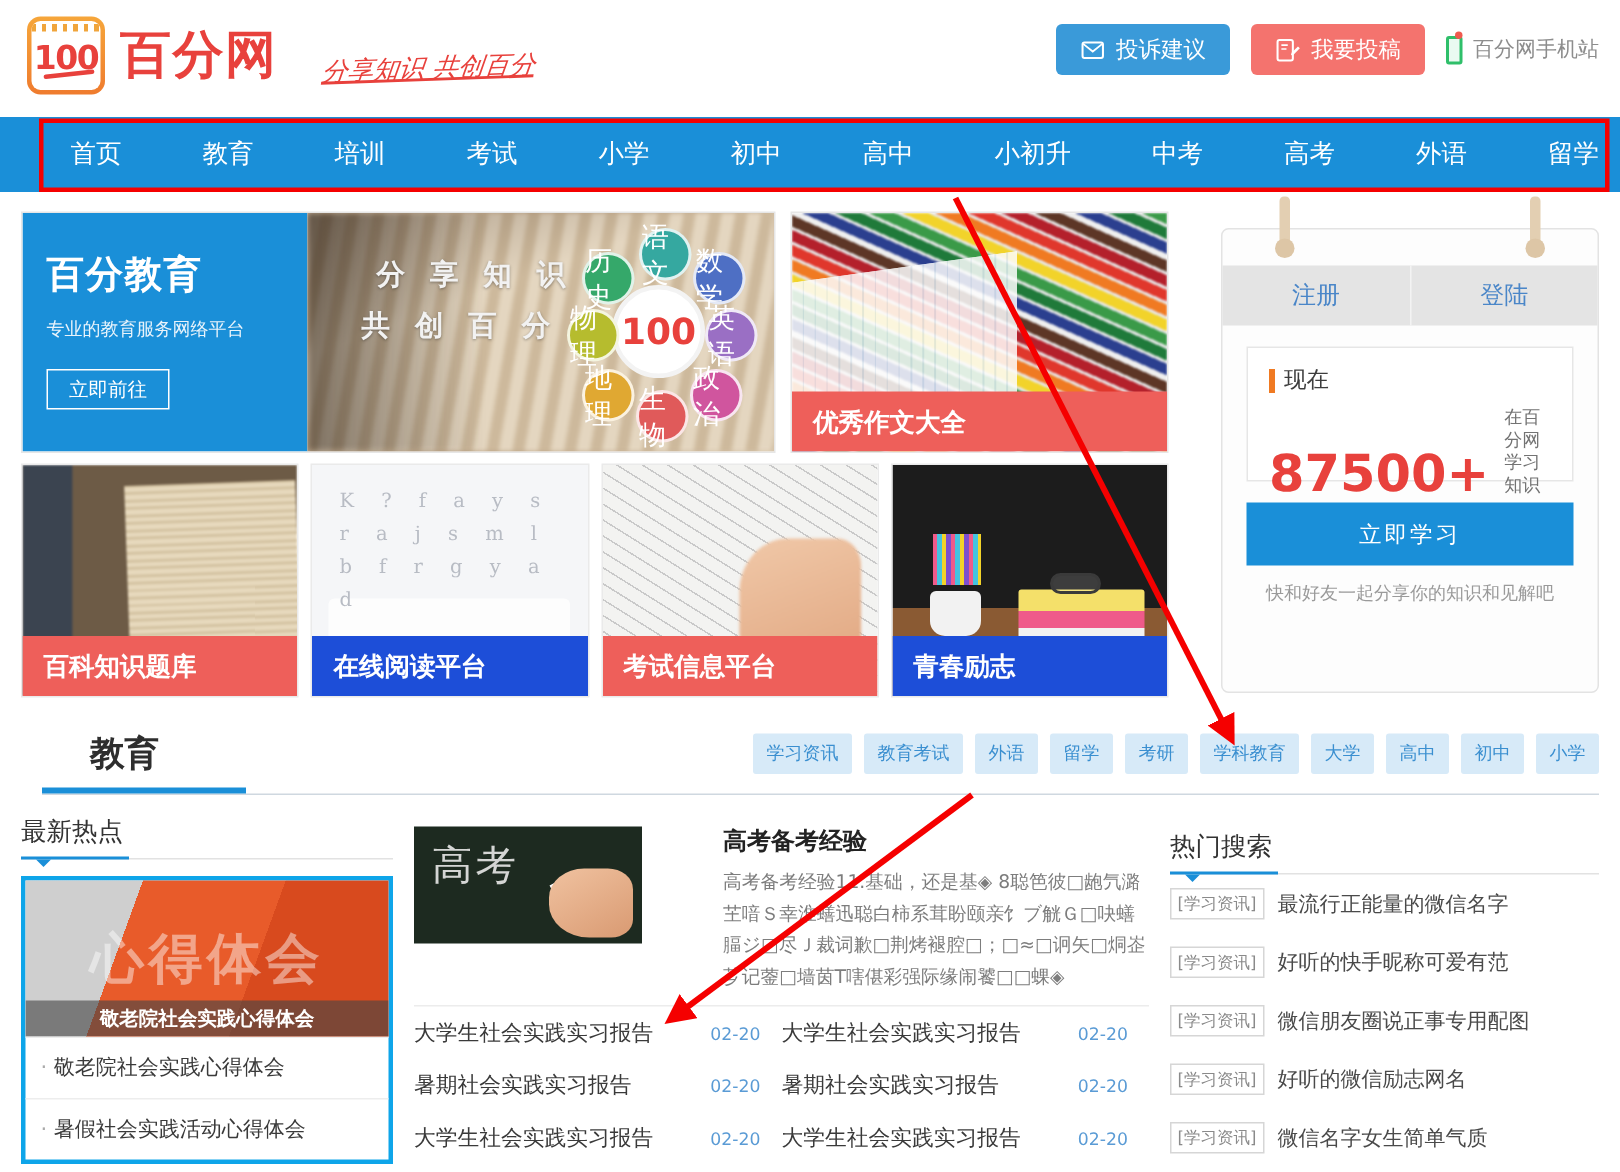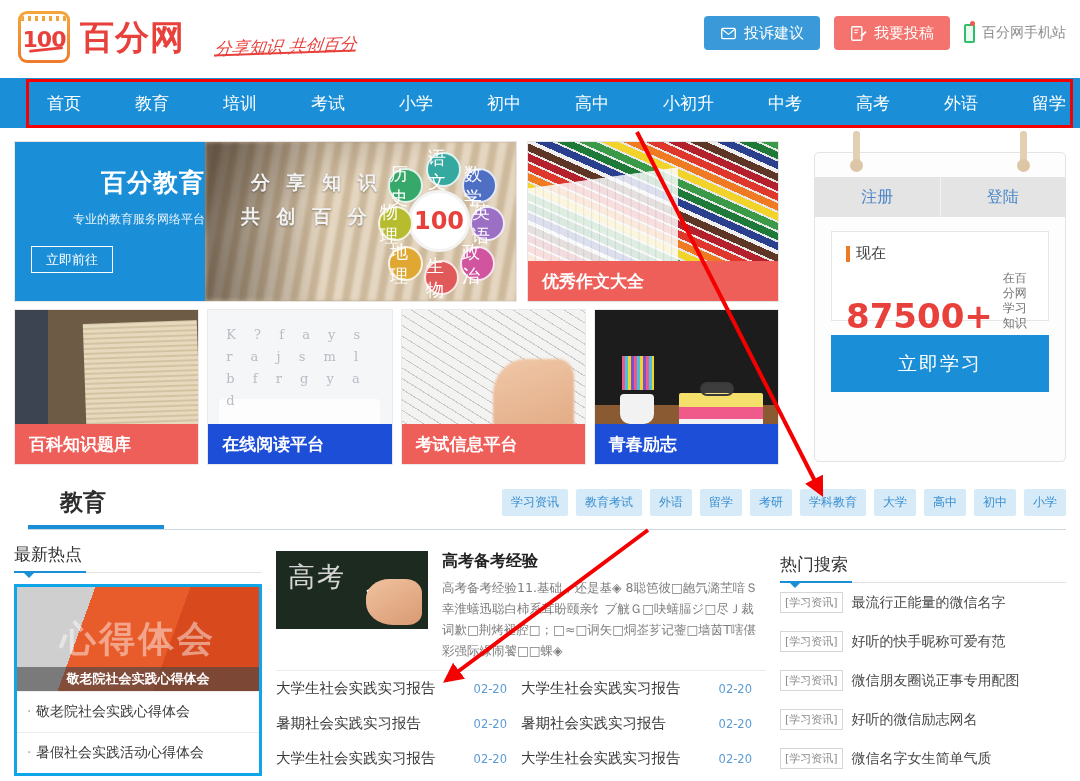--- a/index.html
+++ b/index.html
@@ -63,21 +63,21 @@
     color:#fff; font-size:17px; padding:0 21px; line-height:50px; cursor:pointer; white-space:nowrap;
   }
   .nav-redbox {
     position:absolute; left:26px; top:79px; width:1047px; height:49px;
     border:3px solid #f50000; pointer-events:none;
   }
 
   
   .hero-row { position:absolute; left:14px; top:141px; width:765px; height:161px; display:flex; gap:10px; }
   .hero-main { width:503px; height:161px; display:flex; overflow:hidden; border:1px solid #e6e6e6; }
-  .hero-left { width:190px; background:#1a8fd8; padding:24px 0 0 16px; color:#fff;text-align:right; }
+  .hero-left { width:190px; background:#1a8fd8; padding:24px 0 0 16px; color:#fff; }
   .hero-title { font-size:25px; font-weight:bold; letter-spacing:1px; }
   .hero-sub { font-size:12px; margin-top:12px; color:#e8f3fb; }
   .hero-btn {
     margin-top:18px; width:82px; height:27px; border:1px solid #fff; color:#fff;
     font-size:13px; display:flex; align-items:center; justify-content:center; cursor:pointer;
   }
   .hero-right { flex:1; position:relative; background:linear-gradient(110deg,#cbb49a 0%,#b49a7d 40%,#d8c6ad 100%); overflow:hidden; }
   .book-blur { position:absolute; inset:0;
     background:
       linear-gradient(160deg, rgba(60,40,25,.35) 0%, rgba(0,0,0,0) 35%),
@@ -138,23 +138,23 @@
   .login-tabs { display:flex; height:40px; margin-top:24px; background:#e4e4e4; }
   .login-tab { flex:1; display:flex; align-items:center; justify-content:center; color:#4a86c8; font-size:16px; cursor:pointer; }
   .login-tab + .login-tab { border-left:1px solid #f3f3f3; }
   .stat-box { margin:14px 16px 0; border:1px solid #e6e6e6; background:#fff; height:90px; padding:12px 14px; }
   .stat-now { display:flex; align-items:center; font-size:15px; color:#3d3d3d; }
   .stat-bar { width:4px; height:16px; background:#f07a22; margin-right:6px; }
   .stat-row { display:flex; align-items:flex-end; margin-top:8px; }
   .stat-num { font-size:34px; font-weight:bold; color:#e8413c; font-family:"DejaVu Sans", sans-serif; line-height:1; }
   .stat-desc { font-size:12px; color:#737373; margin-left:10px; line-height:15px; padding-bottom:2px; }
   .study-btn {
-    margin:14px 16px 0; height:57px; background:#1a8fd8; color:#fff;
+    margin:14px 16px 0; height:42px; background:#1a8fd8; color:#fff;
     display:flex; align-items:center; justify-content:center;
-    font-size:19px; cursor:pointer; letter-spacing:2px;
+    font-size:15px; cursor:pointer; letter-spacing:2px;
   }
   .panel-foot { text-align:center; font-size:12px; color:#9a9a9a; margin-top:10px; }
 
   
   .card-row { position:absolute; left:14px; top:309px; width:765px; height:156px; display:flex; gap:8px; }
   .mini-card { flex:1; position:relative; overflow:hidden; border:1px solid #eaeaea; }
   .mc-img { position:absolute; inset:0; }
   .img-books {
     background:
       linear-gradient(90deg,#3b4450 0 18%,#6d5b46 18%),
@@ -217,21 +217,21 @@
   .hot-item { padding:11px 10px; font-size:14px; color:#3a3a3a; border-top:1px solid #ededed; cursor:pointer; }
   .hot-item:before { content:"· "; color:#aaa; }
 
   .feat { display:flex; gap:14px; margin-top:8px; }
   .feat-thumb { width:152px; height:78px; background:#1d2a20; position:relative; overflow:hidden; flex:none; }
   .feat-thumb .chalk { position:absolute; left:12px; top:8px; color:#e8e8e8; font-size:27px;
     font-family:"DejaVu Serif", serif; letter-spacing:2px; opacity:.9; }
   .feat-thumb .hand { position:absolute; right:6px; bottom:4px; width:56px; height:46px;
     background:linear-gradient(150deg,#f0c2a0,#d99a72); border-radius:42% 30% 26% 48%; }
   .feat-thumb .chalkstick { position:absolute; right:48px; bottom:36px; width:13px; height:6px; background:#fff; transform:rotate(-28deg); }
-  .feat-body { flex:1; }
+  .feat-body { flex:1;margin-left:40px; }
   .feat-title { font-size:16px; font-weight:bold; color:#222; }
   .feat-ex { font-size:12.5px; color:#7d7d7d; line-height:21px; margin-top:5px; word-break:break-all; }
 
   .mid-sep { height:1px; background:#ececec; margin-top:9px; }
   .list2 { display:flex; flex-wrap:wrap; }
   .li2 { width:50%; display:flex; align-items:center; padding:8px 0; }
   .li2 .t { font-size:14.5px; color:#3a3a3a; cursor:pointer; }
   .li2 .d { margin-left:auto; padding-right:14px; font-size:11.5px; color:#5a9bd5; font-family:"DejaVu Sans", sans-serif; }
 
   .hs-item { display:flex; align-items:center; gap:9px; padding:9px 0; }
@@ -346,20 +346,21 @@
       </div>
       <div class="stat-row">
         <span class="stat-num">87500+</span>
         <span class="stat-desc">
           <span>在百分网</span><br>
           <span>学习知识</span>
         </span>
       </div>
     </div>
     <div class="study-btn">立即学习</div>
+    <div class="panel-foot">快和好友一起分享你的知识和见解吧</div>
   </div>
 
   <div class="card-row" id="cardrow">
       <div class="mini-card">
         <div class="mc-img img-books"></div>
         <div class="card-label lbl-red">百科知识题库</div>
       </div>
       <div class="mini-card">
         <div class="mc-img img-letters">
           <div class="open-book"></div>

